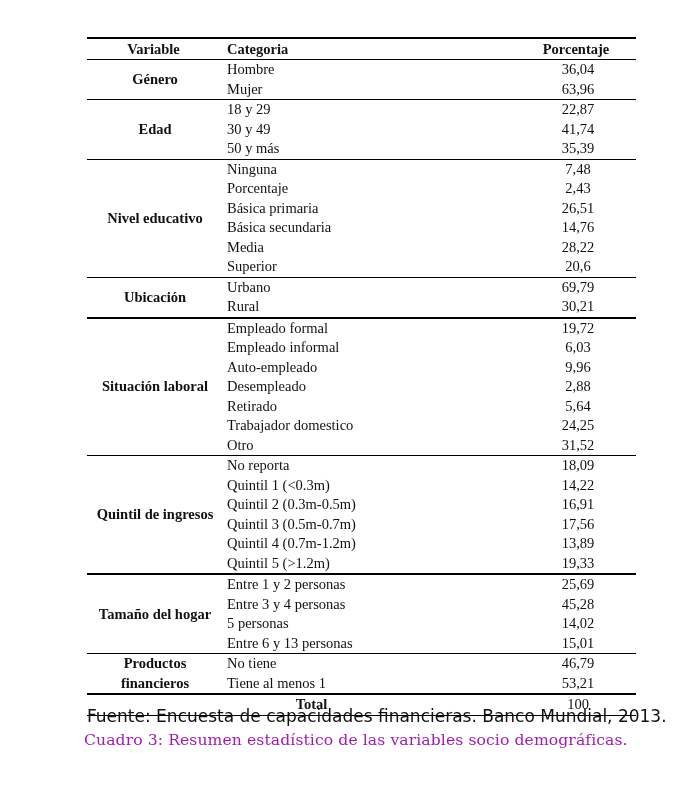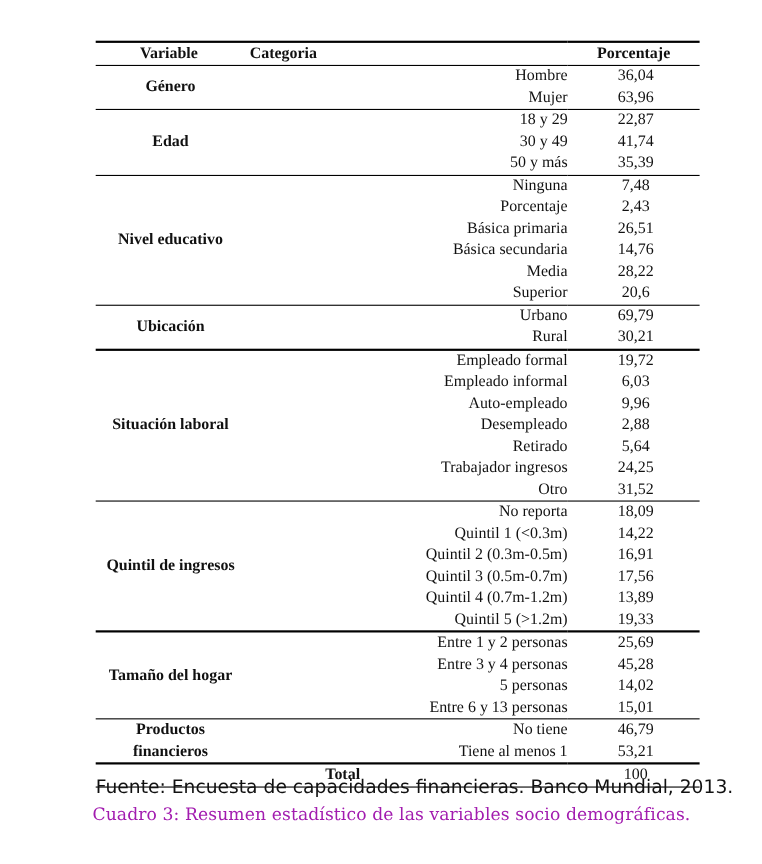--- a/index.html
+++ b/index.html
@@ -10,21 +10,21 @@
     font-size: 14.5px; color: #111;
   }
   table { border-collapse: collapse; width: 100%; }
   th, td { padding: 0; height: 19.5px; line-height: 19px; vertical-align: middle; }
   thead tr { border-top: 2px solid #000000; border-bottom: 1.5px solid #000; }
   thead th { font-weight: bold; height: 20px; }
   th.col-var { width: 133px; text-align: center; }
   th.col-cat { text-align: left; padding-left: 7px; }
   th.col-pct { width: 120px; text-align: center; }
   td.var { font-weight: bold; text-align: center; padding-left: 3px; }
-  td.cat { text-align: right; padding-left: 7px; }
+  td.cat { text-align: left; padding-left: 7px; }
   td.pct { text-align: center; padding-left: 4px; margin-top: 31px; }
   tr.group-start { border-top: 1.5px solid #000; }
   tr.group-start.thick { border-top: 2.5px solid #000; }
   tr.total-row { border-top: 2.5px solid #000; border-bottom: 1.5px solid #000; }
   tr.total-row td { font-weight: bold; }
   tr.total-row td.pct { font-weight: normal; }
   .source {
     position: absolute; left: 87px; top: 706px;
     font-family: "DejaVu Sans", "Liberation Sans", sans-serif;
     font-size: 17px; color: #111;
@@ -124,21 +124,21 @@
       </tr>
       <tr>
         <td class="cat">Desempleado</td>
         <td class="pct">2,88</td>
       </tr>
       <tr>
         <td class="cat">Retirado</td>
         <td class="pct">5,64</td>
       </tr>
       <tr>
-        <td class="cat">Trabajador ingresos</td>
+        <td class="cat">Trabajador domestico</td>
         <td class="pct">24,25</td>
       </tr>
       <tr>
         <td class="cat">Otro</td>
         <td class="pct">31,52</td>
       </tr>
 
       <tr class="group-start">
         <td class="var" rowspan="6">Quintil de ingresos</td>
         <td class="cat">No reporta</td>

